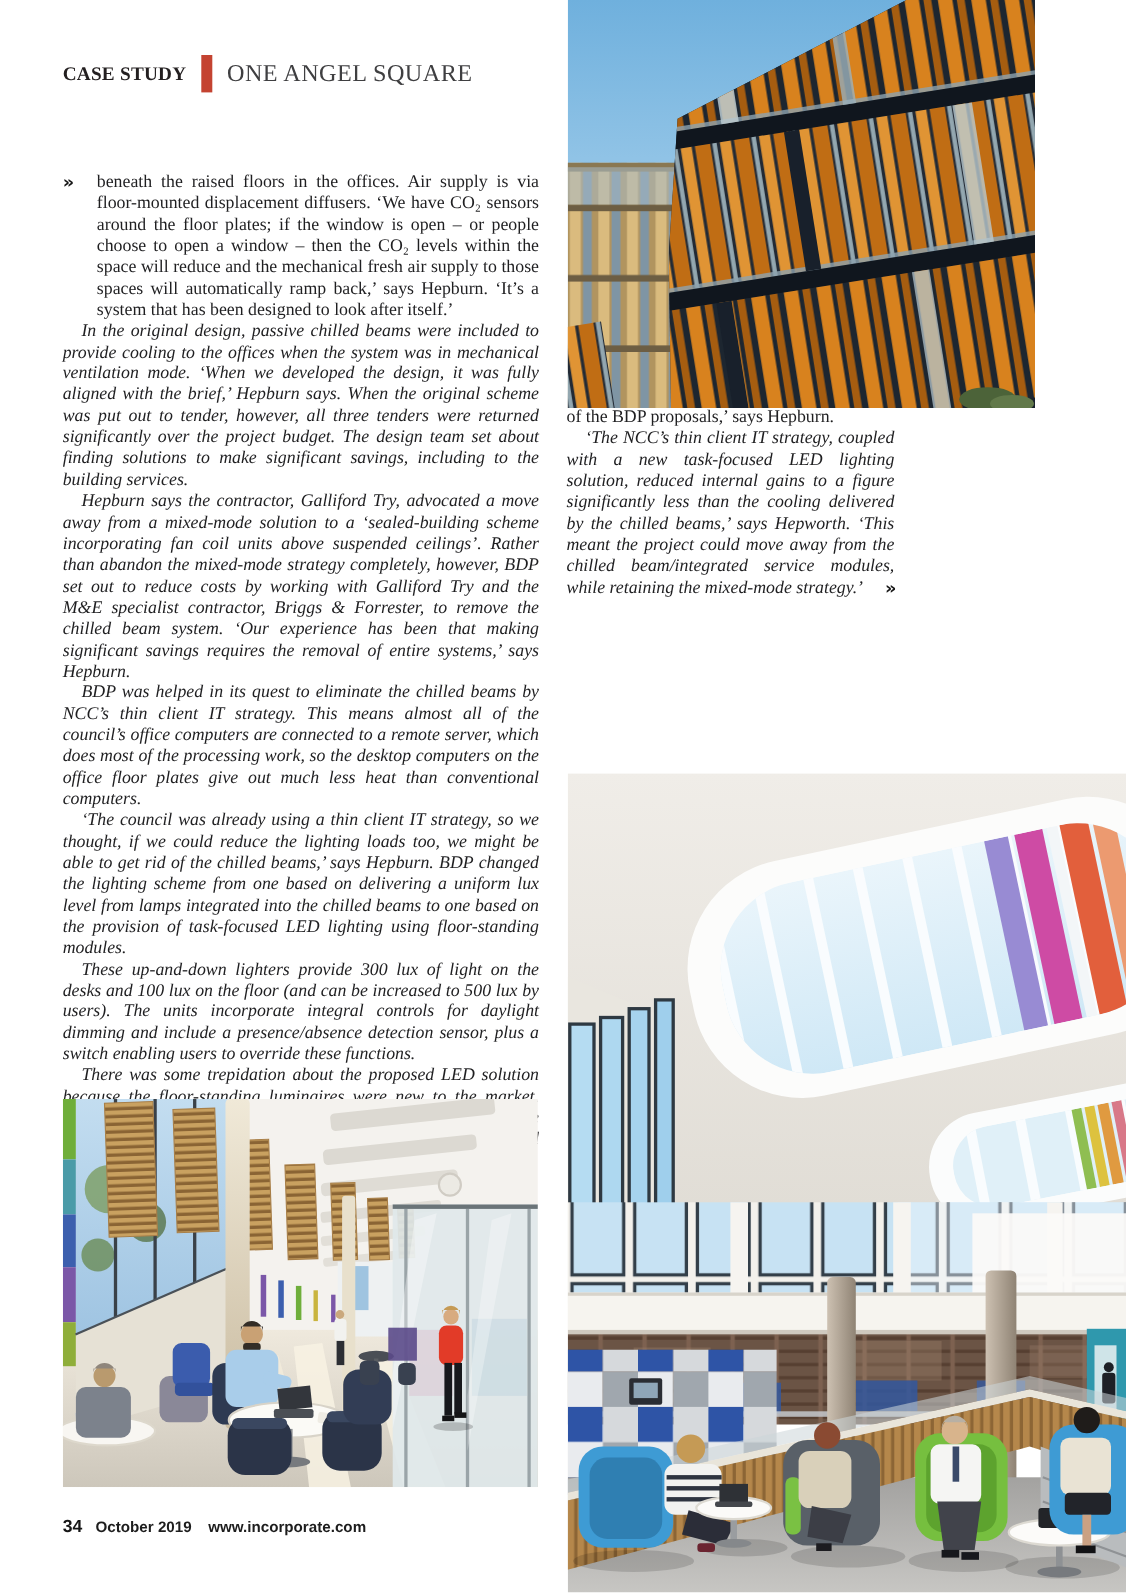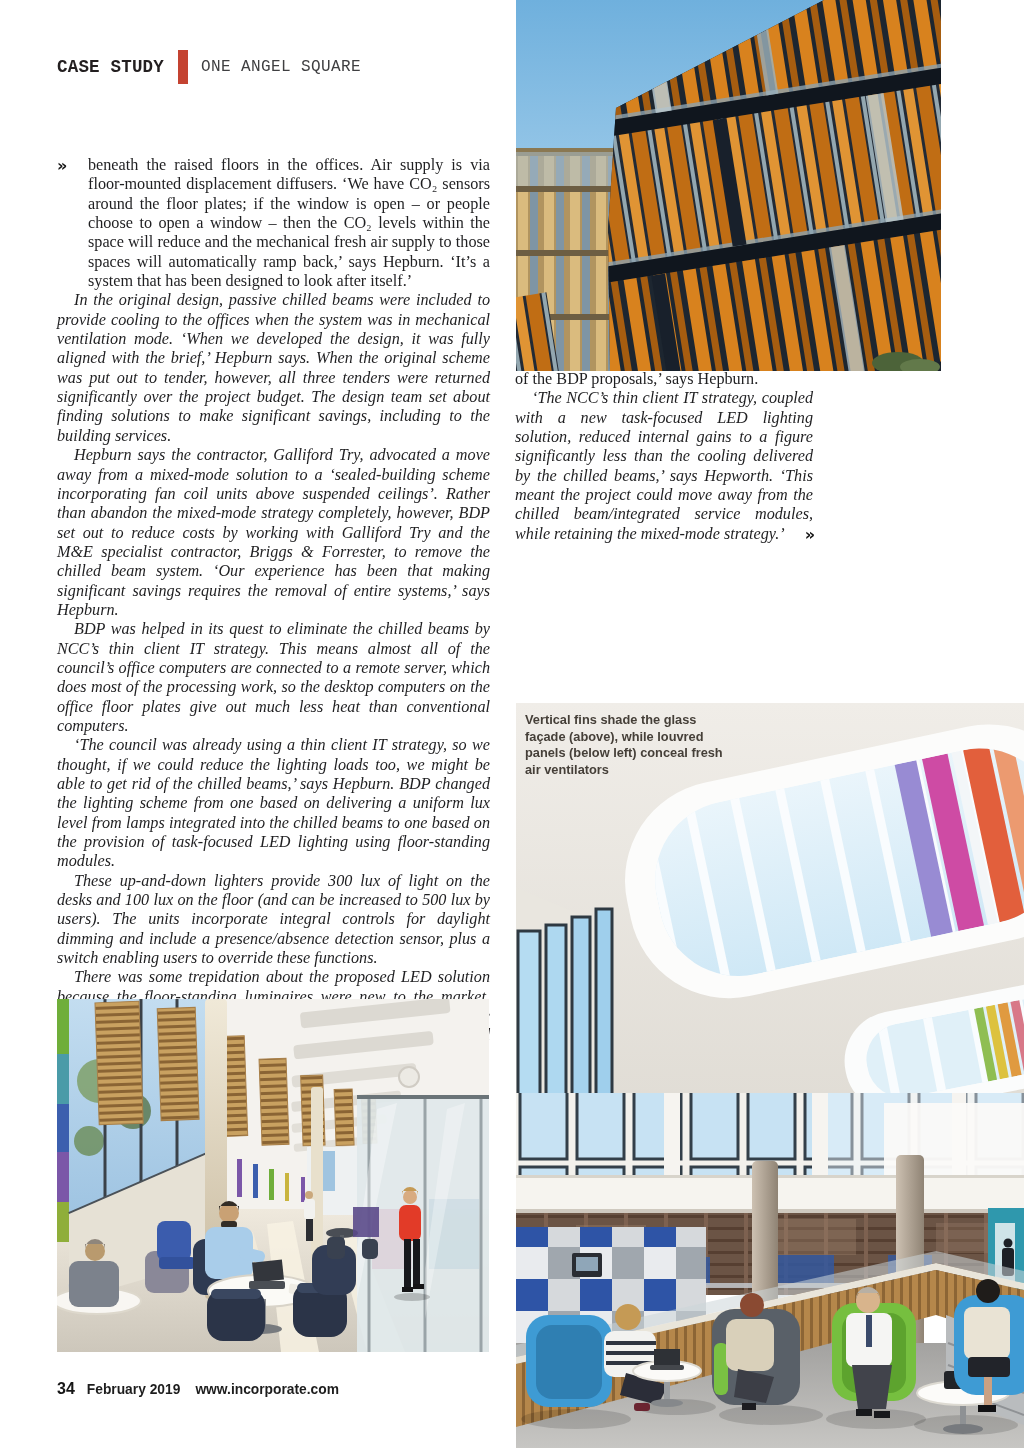--- a/index.html
+++ b/index.html
@@ -1,23 +1,23 @@
 <!DOCTYPE html>
 <html><head>
 <meta charset="utf-8">
 <style>
   html,body{margin:0;padding:0;background:#ffffff;}
   .page{position:relative;width:1024px;height:1448px;background:#fff;overflow:hidden;
         font-family:"Liberation Serif",serif;}
   
   .hdr{position:absolute;left:57px;top:50px;display:flex;align-items:center;
-       font-family:Liberation Mono, monospace;}
+       font-family:Liberation Serif, serif;}
   .kicker{font-weight:bold;font-size:17.5px;color:#231f20;letter-spacing:.2px;}
   .redbar{width:10px;height:34px;background:#c44331;margin:0 13px 0 14px;}
-  .atitle{font-size:16px;color:#3f3f41;letter-spacing:.4px;}
+  .atitle{font-size:22px;color:#3f3f41;letter-spacing:.4px;}
   
   .col{position:absolute;text-align:justify;color:#1f1f21;font-size:16.2px;line-height:19.35px;}
   .col p{margin:0;}
   .col p.ind{text-indent:17px;font-style:italic;}
   .left-col{left:57px;top:156px;width:433px;}
   .right-col{left:515px;top:370px;width:298px;}
   .lead{position:relative;padding-left:31px;}
   .mark{font-family:"DejaVu Sans",sans-serif;font-weight:bold;font-size:16px;color:#161616;}
   .lead .mark{position:absolute;left:0;top:0;}
   .next-mark{position:absolute;right:-2px;bottom:0;}
@@ -308,21 +308,20 @@
         <rect x="428" y="668" width="38" height="18" rx="3" fill="#222428"></rect>
 
         <rect x="438" y="592" width="80" height="100" rx="22" fill="#3e9bd4"></rect>
         <circle cx="472" cy="588" r="12" fill="#1f1c1a"></circle>
         <rect x="448" y="604" width="46" height="52" rx="8" fill="#e9e3d4"></rect>
         <rect x="452" y="654" width="42" height="20" rx="4" fill="#22242a"></rect>
         <rect x="468" y="674" width="8" height="30" fill="#caa183"></rect>
         <rect x="462" y="702" width="18" height="7" fill="#121214"></rect>
       </g>
     </svg>
-    <div class="caption">Vertical fins shade the glass façade (above), while louvred panels (below left) conceal  fresh air ventilators</div>
   </figure>
 
   <figure class="corridor">
     <svg viewBox="0 0 432 353" preserveAspectRatio="none">
       <defs>
         <pattern id="louvre" width="8" height="7" patternUnits="userSpaceOnUse">
           <rect width="8" height="7" fill="#c9a160"></rect>
             <rect y="4" width="8" height="3" fill="#8a6434"></rect>
         </pattern>
         <linearGradient id="floorg" x1="0" y1="0" x2="0" y2="1">
@@ -465,17 +464,17 @@
         <rect x="283" y="236" width="4" height="18" fill="#5a5e63"></rect>
         <rect x="296" y="208" width="26" height="30" fill="#5b4a8a" opacity=".9"></rect>
         <rect x="270" y="238" width="18" height="22" rx="5" fill="#394150"></rect>
         <rect x="305" y="240" width="16" height="20" rx="5" fill="#394150"></rect>
       </g>
     </svg>
   </figure>
 
   <div class="footer">
     <span class="pagenum">34</span>
-    <span class="issue">February 2019</span>
+    <span class="issue">October 2019</span>
     <span class="site">www.incorporate.com</span>
   </div>
 
 </div>
 
 </body></html>

